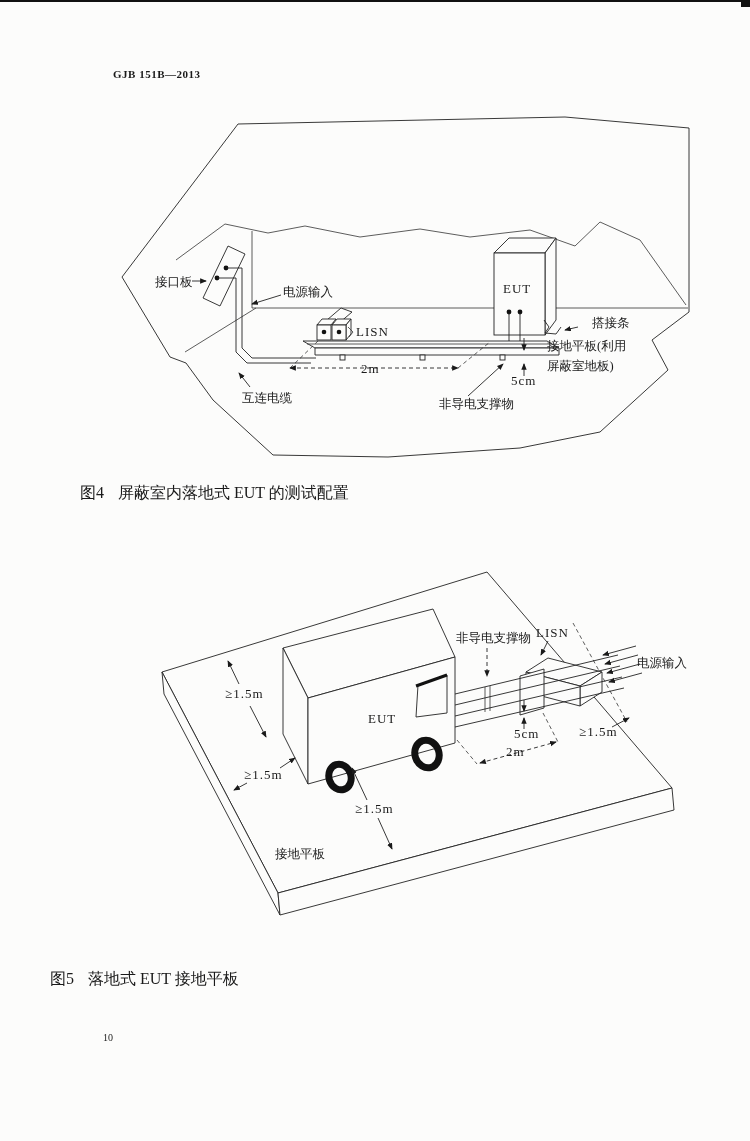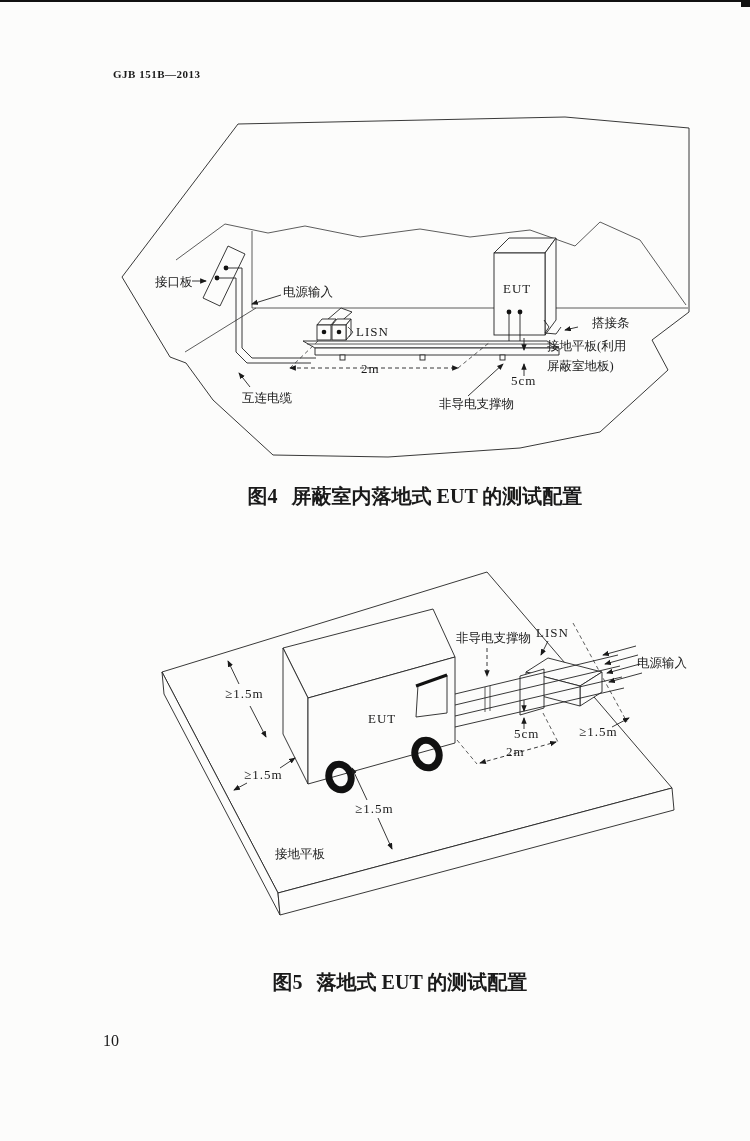--- a/index.html
+++ b/index.html
@@ -2,25 +2,25 @@
 <html><head>
 <meta charset="utf-8">
 <style>
   html,body{margin:0;padding:0;}
   body{width:750px;height:1141px;position:relative;background:#fcfcfb;overflow:hidden;
        font-family:"Liberation Serif", serif;color:#1a1a1a;}
   .scan-topline{position:absolute;left:0;top:0;width:750px;height:2px;background:#111;}
   .scan-corner{position:absolute;right:0;top:0;width:9px;height:7px;background:#111;}
   .doc-header{position:absolute;left:113px;top:68px;font-size:11px;font-weight:bold;
               letter-spacing:0.5px;}
-  .fig-caption{position:absolute;font-size:20px;font-weight:bold;text-align:center;}
+  .fig-caption{position:absolute;font-size:16px;font-weight:normal;text-align:left;}
   #cap4{left:80px;right:0;top:483px;}
   #cap5{left:50px;right:0;top:969px;}
   .fig-caption .cap-no{margin-right:14px;}
-  .page-number{position:absolute;left:103px;top:1032px;font-size:16px;text-align:right;}
+  .page-number{position:absolute;left:103px;top:1032px;font-size:10px;text-align:right;}
   svg{position:absolute;overflow:visible;}
   #fig4{left:105px;top:110px;}
   #fig5{left:140px;top:555px;}
   svg text{font-family:"Liberation Serif", serif;font-size:12.5px;fill:#1a1a1a;}
   svg .latin{font-size:13px;letter-spacing:1px;}
   .ln{stroke:#222;stroke-width:0.9;fill:none;}
   .ln-thin{stroke:#333;stroke-width:0.8;fill:none;}
   .wht{fill:#fcfcfb;stroke:#222;stroke-width:0.9;}
   .dash{stroke-dasharray:4 3;}
   .leader{stroke:#222;stroke-width:0.9;fill:none;}
@@ -219,16 +219,16 @@
   <text x="374" y="183" class="latin">5cm</text>
   <text x="366" y="201" class="latin">2m</text>
   <text x="85" y="143" class="latin">≥1.5m</text>
   <text x="104" y="224" class="latin">≥1.5m</text>
   <text x="215" y="258" class="latin">≥1.5m</text>
   <text x="439" y="181" class="latin">≥1.5m</text>
   <text x="135" y="303">接地平板</text>
 </svg>
 
 <div id="cap5" class="fig-caption">
-  <span class="cap-no">图5</span><span>落地式 EUT 的测试配置</span>
+  <span class="cap-no">图5</span><span>落地式 EUT 接地平板</span>
 </div>
 
 <div class="page-number">10</div>
 
 </body></html>

